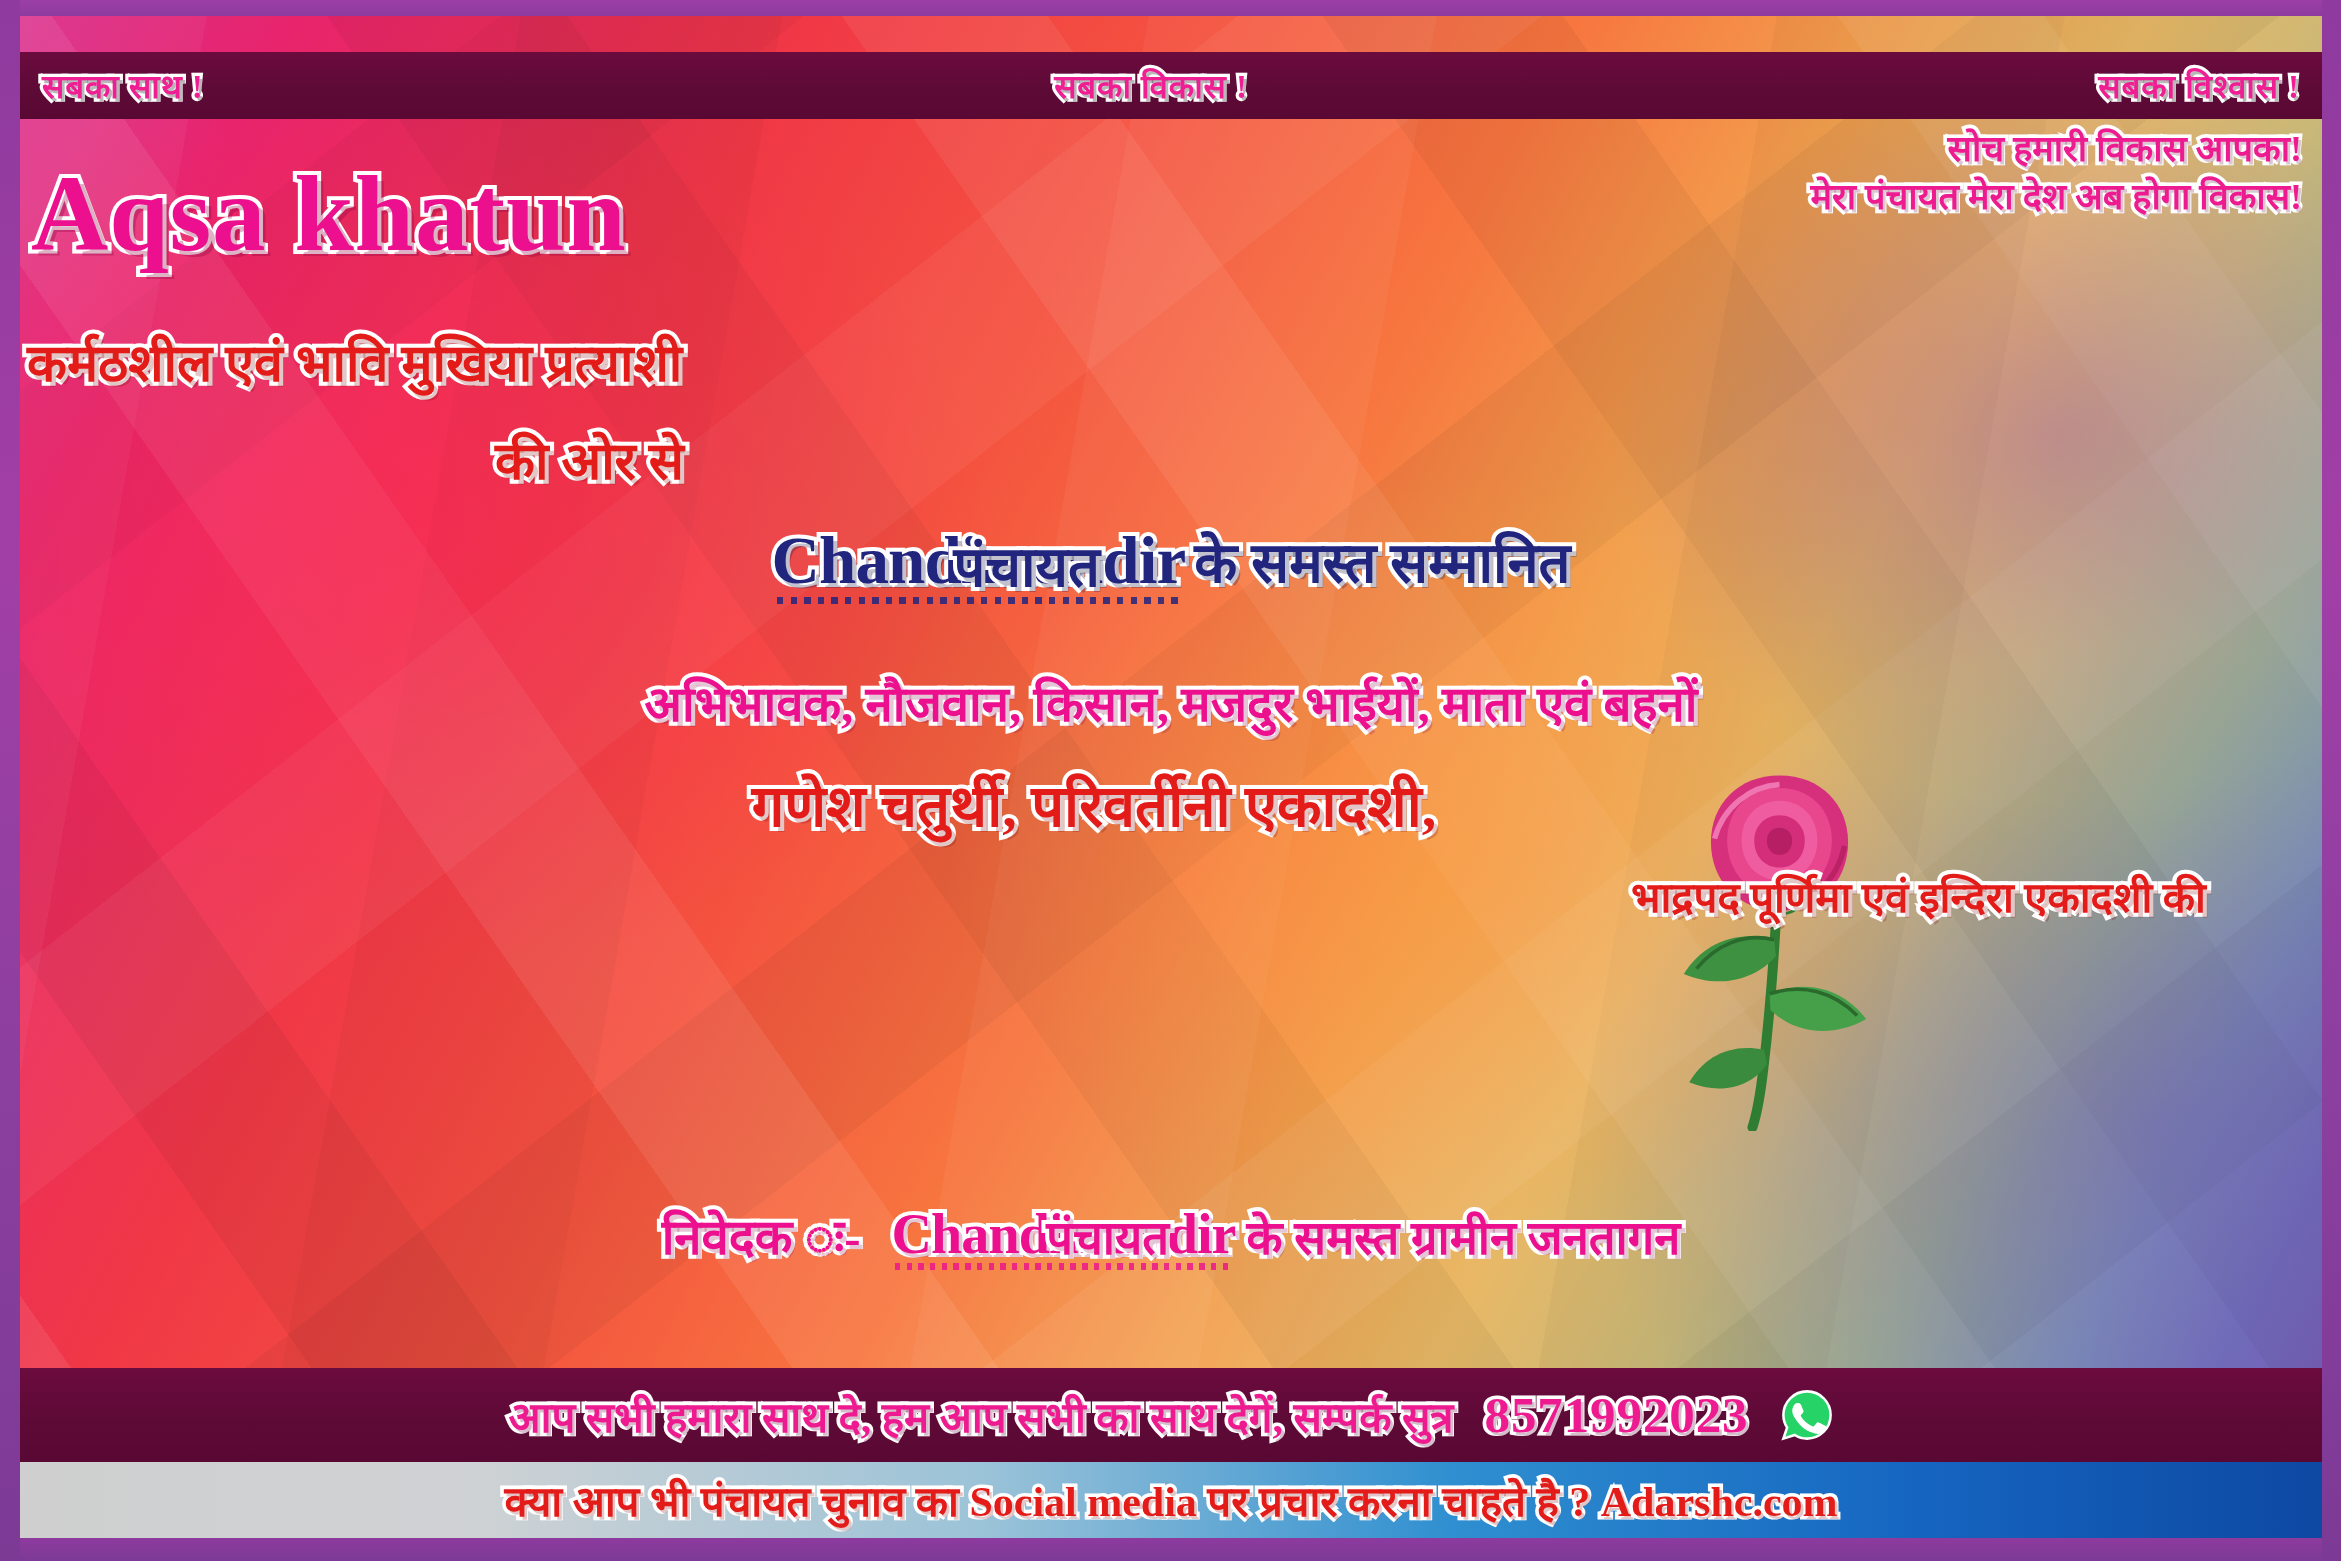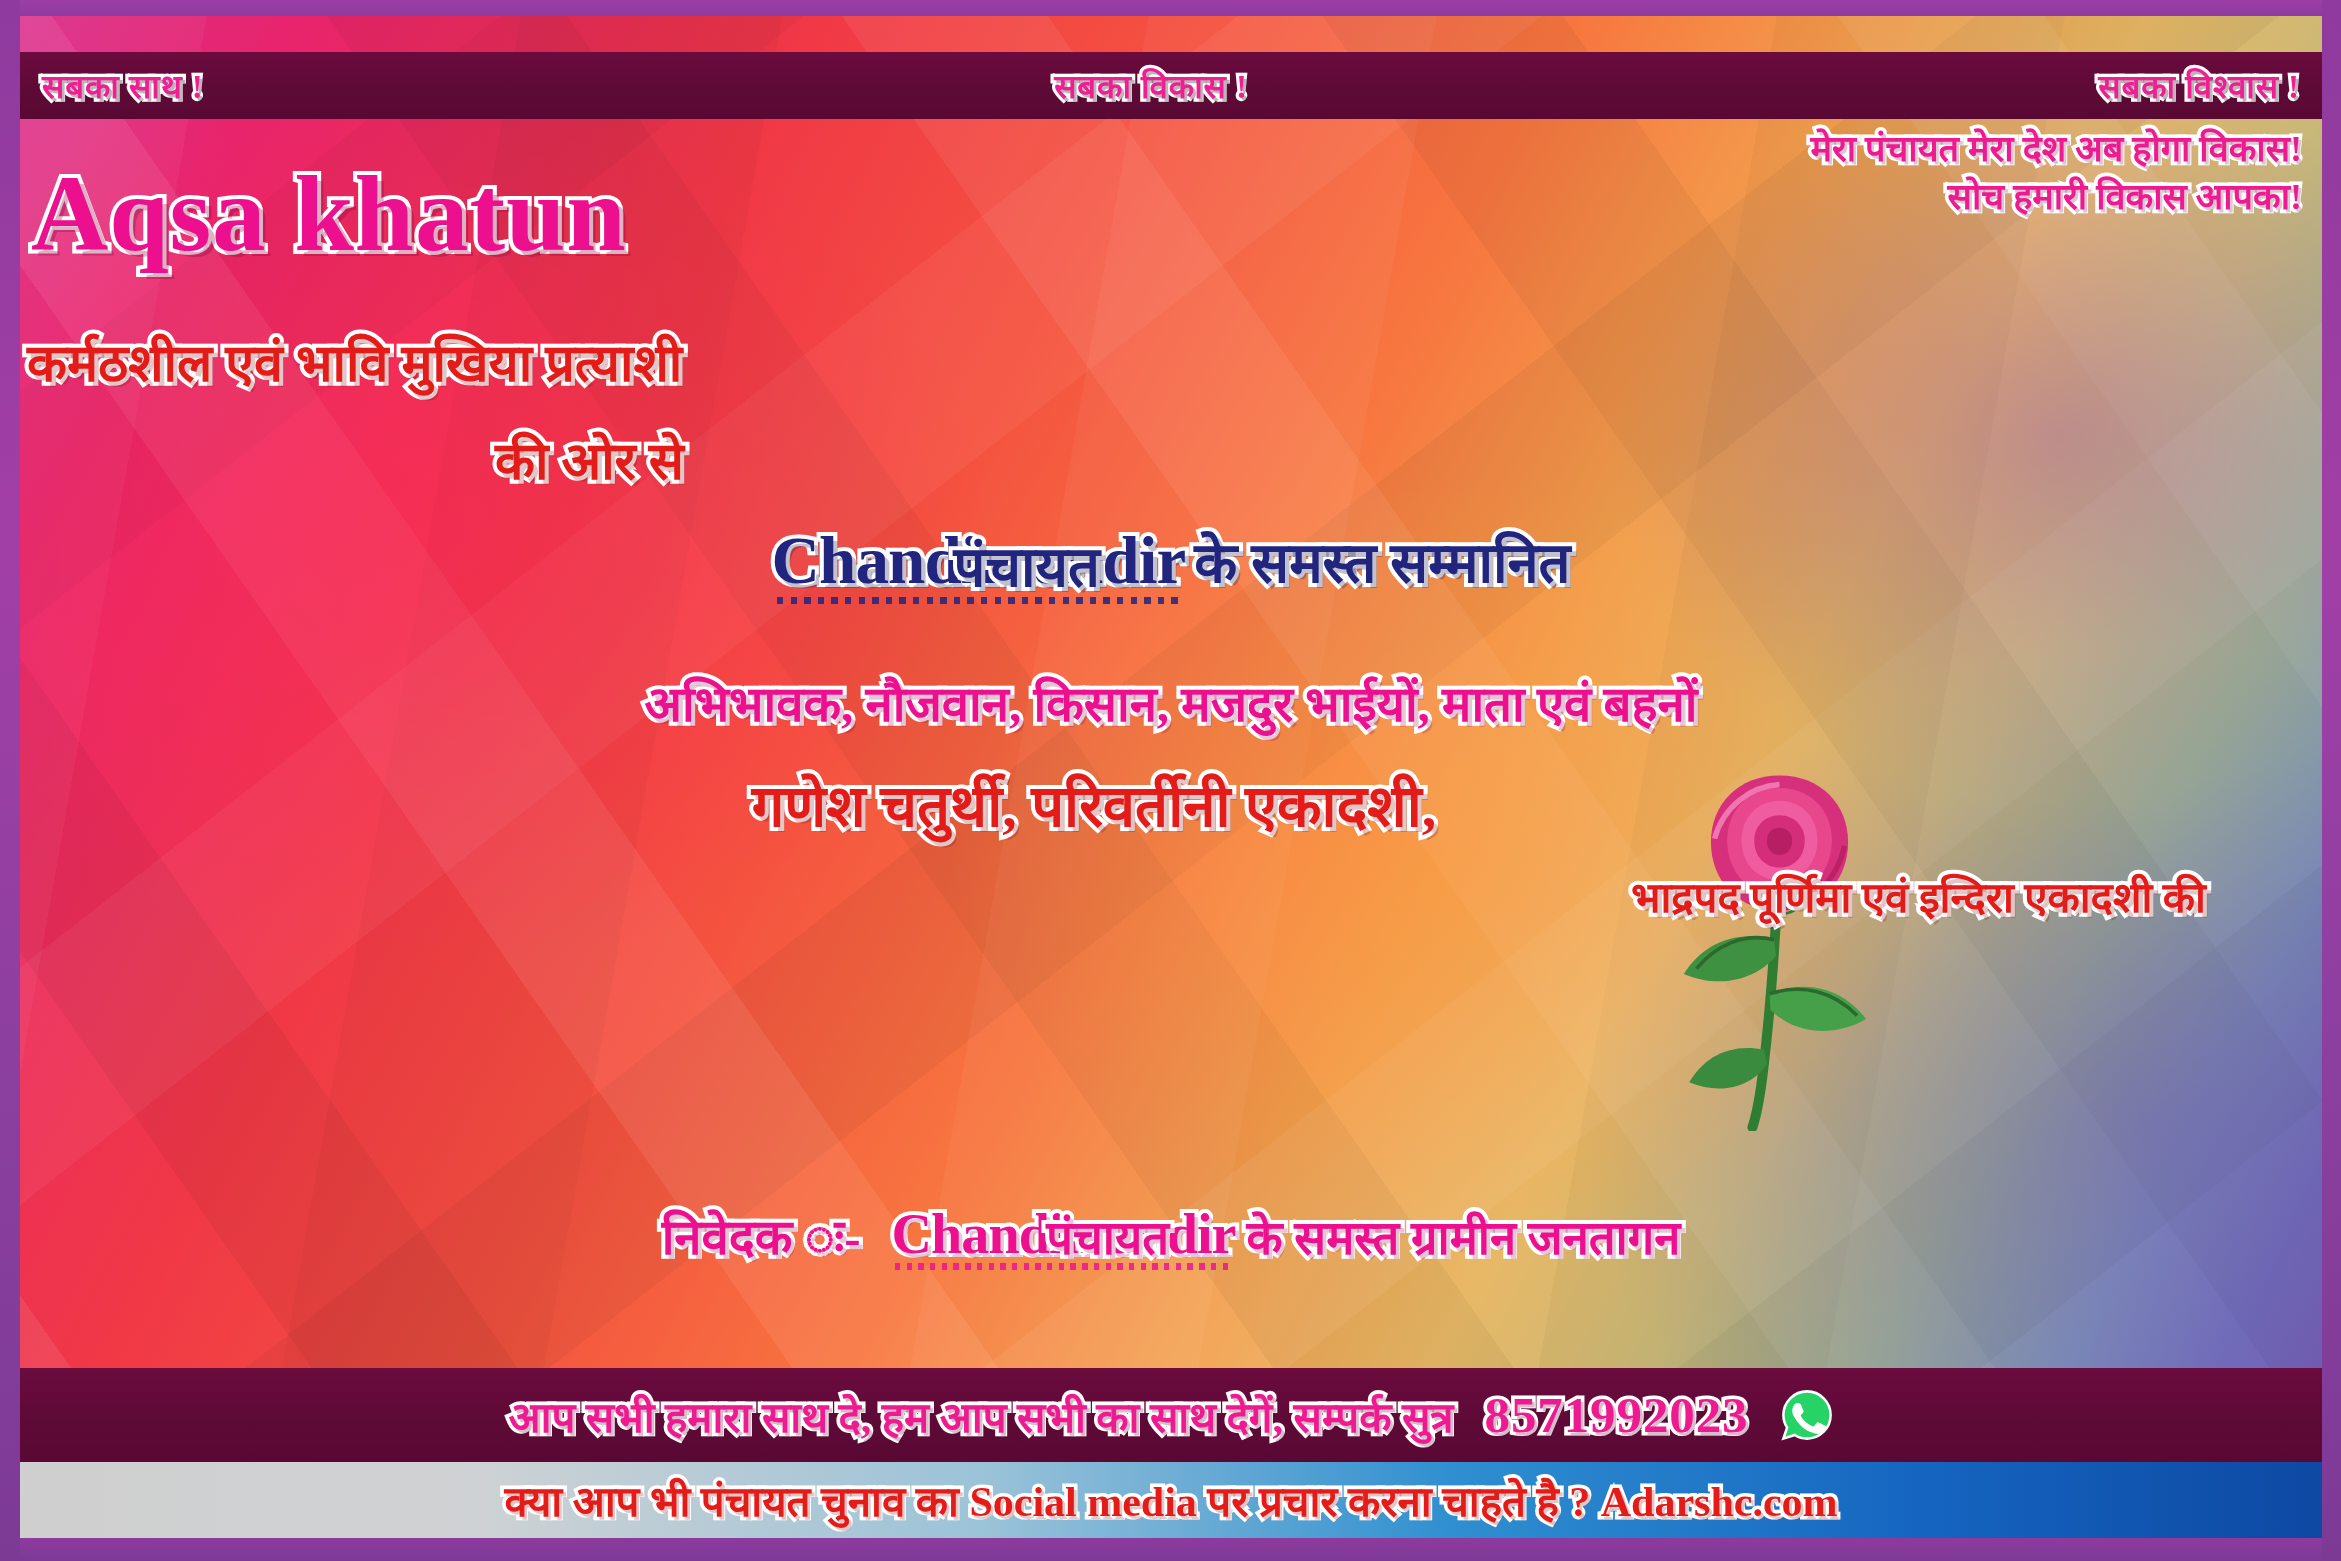--- a/index.html
+++ b/index.html
@@ -241,22 +241,22 @@
     <div class="topbar-inner">
       <div class="slogan sl-1">सबका साथ !</div>
       <div class="slogan sl-2">सबका विकास !</div>
       <div class="slogan sl-3">सबका विश्वास !</div>
     </div>
   </div>
 
   <div class="name">Aqsa khatun</div>
 
   <div class="tr-block">
+    <div class="tr-line">सोच हमारी विकास आपका!</div>
     <div class="tr-line">मेरा पंचायत मेरा देश अब होगा विकास!</div>
-    <div class="tr-line">सोच हमारी विकास आपका!</div>
   </div>
 
   <div class="line red l-karmath">कर्मठशील एवं भावि मुखिया प्रत्याशी</div>
 
   <div class="line red l-kiorse">की ओर से</div>
 
   <div class="line l-pan-row">
     <span class="pan-wrap">
       <span class="pan-en">Chandimandir</span>
       <span class="pan-hi">पंचायत</span>

